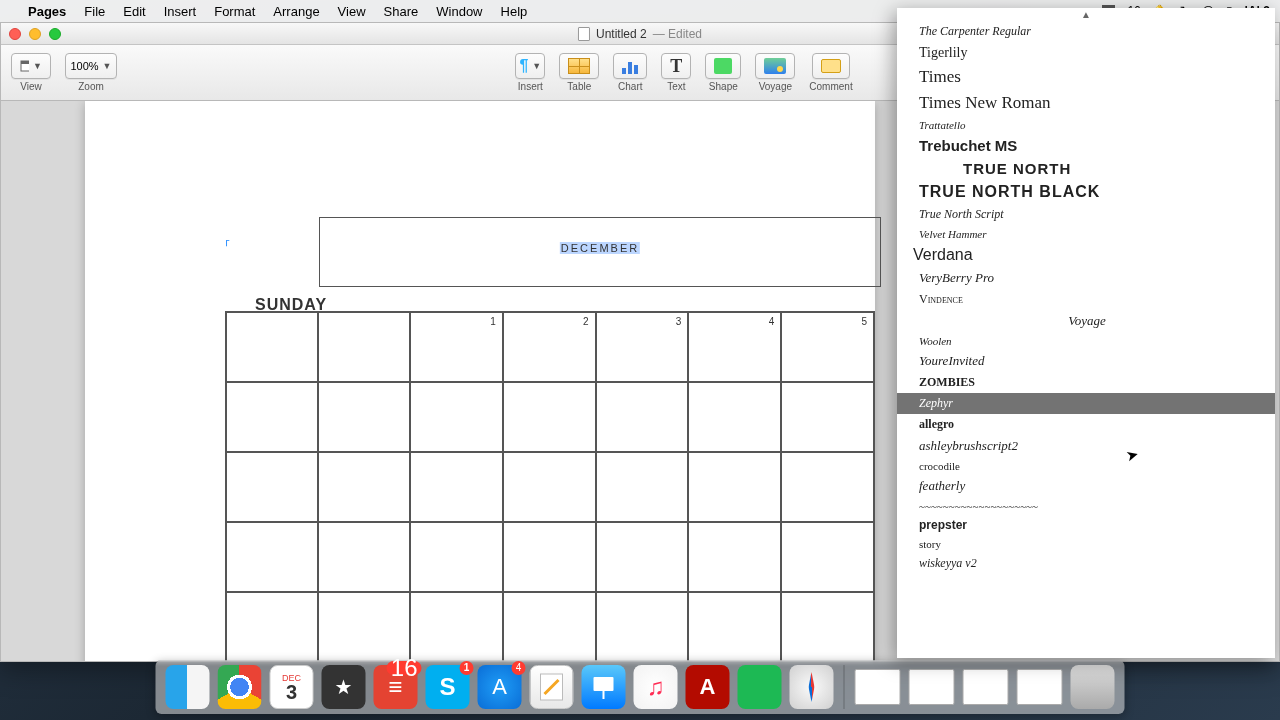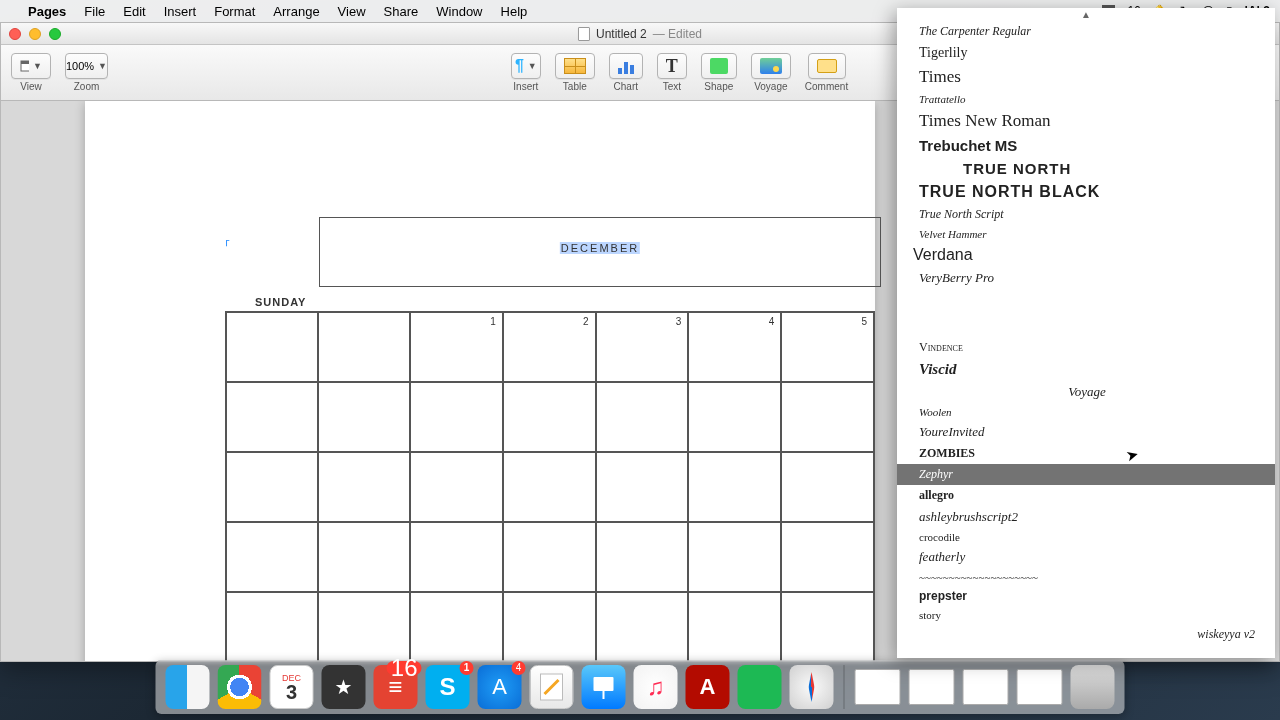--- a/index.html
+++ b/index.html
@@ -22,42 +22,42 @@
   .tl-max{background:#27c93f;border:1px solid #1aab29}
   .doc-title{position:absolute;left:50%;transform:translateX(-50%);display:flex;align-items:center;gap:6px;font-size:12px;color:#333}
   .doc-title .docicon{width:12px;height:14px;background:#fff;border:1px solid #999;border-radius:1px}
   .doc-title .edited{color:#888}
   
   .toolbar{height:56px;background:linear-gradient(#fafafa,#e8e8e8);border-bottom:1px solid #b8b8b8;display:flex;align-items:center;padding:0 10px;gap:14px}
   .tbgroup{display:flex;flex-direction:column;align-items:center;gap:2px}
   .tbgroup .lbl{font-size:10px;color:#555}
   .tbbtn{height:26px;background:linear-gradient(#fdfdfd,#efefef);border:1px solid #b3b3b3;border-radius:4px;display:flex;align-items:center;justify-content:center;padding:0 8px;box-shadow:0 1px 0 rgba(0,0,0,.05)}
   .view-btn{width:40px;gap:4px}
-  .zoom-btn{width:43px;font-size:11px;gap:4px}
+  .zoom-btn{width:52px;font-size:11px;gap:4px}
   .chev{font-size:9px;color:#555}
   .spacer{flex:1}
   .insert-ic{width:30px;display:flex;gap:4px;align-items:center}
   .table-ic{background:linear-gradient(#ffe08a,#f6b73c);width:22px;height:16px;border:1px solid #c98f1b;position:relative}
   .table-ic::before,.table-ic::after{content:"";position:absolute;background:#c98f1b}
   .table-ic::before{left:50%;top:0;bottom:0;width:1px}
   .table-ic::after{top:50%;left:0;right:0;height:1px}
   .chart-ic{display:flex;align-items:flex-end;gap:2px;height:16px}
   .chart-ic span{width:4px;background:#3a7ee0}
   .text-ic{font-family:"Times New Roman",serif;font-size:18px;font-weight:bold;color:#333}
   .shape-ic{width:18px;height:16px;background:#4cd964;border-radius:2px}
   .media-ic{width:22px;height:16px;background:linear-gradient(#6fcf97,#2f80ed);border-radius:2px;position:relative}
   .media-ic::after{content:"";position:absolute;right:3px;bottom:2px;width:6px;height:6px;background:#ffd84d;border-radius:50%}
   .comment-ic{width:20px;height:14px;background:#ffe08a;border:1px solid #d4a017;border-radius:2px;position:relative}
   
   .canvas{position:absolute;top:78px;bottom:0;left:0;right:0;background:#d8d8d8;overflow:hidden}
   .page{position:absolute;left:84px;top:0;width:790px;height:570px;background:#fff;box-shadow:0 2px 10px rgba(0,0,0,.25)}
   .tab-marker{position:absolute;left:140px;top:134px;color:#1e88ff;font-size:14px}
   .month-box{position:absolute;left:234px;top:116px;width:562px;height:70px;border:1px solid #555}
   .month-title{position:absolute;top:24px;left:50%;transform:translateX(-50%);font-size:11px;letter-spacing:2px;color:#333;background:#bcd6ff;padding:0 1px}
-  .sunday{position:absolute;left:170px;top:195px;font-size:11px;font-weight:600;letter-spacing:1px;color:#333}
+  .sunday{position:absolute;left:170px;top:195px;font-size:16px;font-weight:600;letter-spacing:1px;color:#333}
   .cal-grid{position:absolute;left:140px;top:210px;border:1px solid #555}
   .cal-grid td{width:104px;height:70px;border:1px solid #555;vertical-align:top;text-align:right;padding:3px 6px;font-size:10px;color:#333}
   
   .font-drop{position:absolute;right:5px;top:8px;width:378px;height:650px;background:#fff;box-shadow:-4px 4px 18px rgba(0,0,0,.35);z-index:50;overflow:hidden}
   .font-drop .up-arrow{text-align:center;font-size:10px;color:#666;padding:1px 0}
   .font-item{padding:3px 20px 3px 22px;font-size:15px;color:#222;white-space:nowrap;cursor:default}
   .font-item.sel{background:#737373;color:#fff}
   .cursor-arrow{position:absolute;right:141px;top:446px;z-index:60;font-size:15px;color:#000;transform:rotate(-15deg)}
   
   .dock{position:absolute;bottom:6px;left:50%;transform:translateX(-50%);height:54px;background:rgba(220,220,220,.55);border-radius:6px;padding:4px 10px;display:flex;align-items:center;gap:8px;backdrop-filter:blur(2px);box-shadow:0 2px 10px rgba(0,0,0,.3)}
@@ -267,44 +267,43 @@
     </div>
   </div>
 </div>
 
 <div class="font-drop">
   <div class="up-arrow">▲</div>
   <div id="font-list">
       <div class="font-item" style="font: italic 12px &quot;Brush Script MT&quot;, cursive;">The Carpenter Regular</div>
       <div class="font-item" style="font: 14px Georgia, serif;">Tigerlily</div>
       <div class="font-item" style="font: 17px &quot;Times New Roman&quot;, serif;">Times</div>
+      <div class="font-item" style="font: 17px &quot;Times New Roman&quot;, serif;">Times New Roman</div>
       <div class="font-item" style="font: italic 11px cursive;">Trattatello</div>
-      <div class="font-item" style="font: 17px &quot;Times New Roman&quot;, serif;">Times New Roman</div>
       <div class="font-item" style="font: bold 15px &quot;Trebuchet MS&quot;, sans-serif;">Trebuchet MS</div>
       <div class="font-item" style="font: bold 15px Arial; letter-spacing: 1px; margin-left: 44px;">TRUE NORTH</div>
       <div class="font-item" style="font: 900 16px Arial; letter-spacing: 1px;">TRUE NORTH BLACK</div>
       <div class="font-item" style="font: italic 12px cursive;">True North Script</div>
       <div class="font-item" style="font: italic 11px cursive;">Velvet Hammer</div>
       <div class="font-item" style="font: 16px Verdana, sans-serif; padding-left: 16px;">Verdana</div>
       <div class="font-item" style="font: italic 13px cursive;">VeryBerry Pro</div>
-      <div class="font-item" style="font: small-caps 12px serif; margin-top: 48px;">Vindence</div>
-      <div class="font-item" style="font: italic bold 15px Georgia;">Viscid</div>
+      <div class="font-item" style="font: small-caps 12px serif;">Vindence</div>
       <div class="font-item" style="font: italic 13px cursive; text-align: center;">Voyage</div>
       <div class="font-item" style="font: italic 11px cursive;">Woolen</div>
       <div class="font-item" style="font: italic 13px cursive;">YoureInvited</div>
       <div class="font-item" style="font: bold 12px Impact;">ZOMBIES</div>
       <div class="font-item sel" style="font: italic 12px cursive;">Zephyr</div>
       <div class="font-item" style="font: bold 12px serif;">allegro</div>
       <div class="font-item" style="font: italic 13px cursive;">ashleybrushscript2</div>
       <div class="font-item" style="font: 11px serif;">crocodile</div>
       <div class="font-item" style="font: italic 13px cursive;">featherly</div>
       <div class="font-item" style="font: 11px cursive;">~~~~~~~~~~~~~~~~~~~~</div>
       <div class="font-item" style="font: bold 12px sans-serif;">prepster</div>
       <div class="font-item" style="font: 11px serif;">story</div>
-      <div class="font-item" style="font: italic 12px cursive; text-align: right;">wiskeyya v2</div>
+      <div class="font-item" style="font: italic 12px cursive;">wiskeyya v2</div>
     </div>
 </div>
 <span class="cursor-arrow">➤</span>
 
 <div class="dock">
   <div class="app finder"></div>
   <div class="app chrome"></div>
   <div class="app cal">
       <span>DEC</span>
       <b>3</b>

